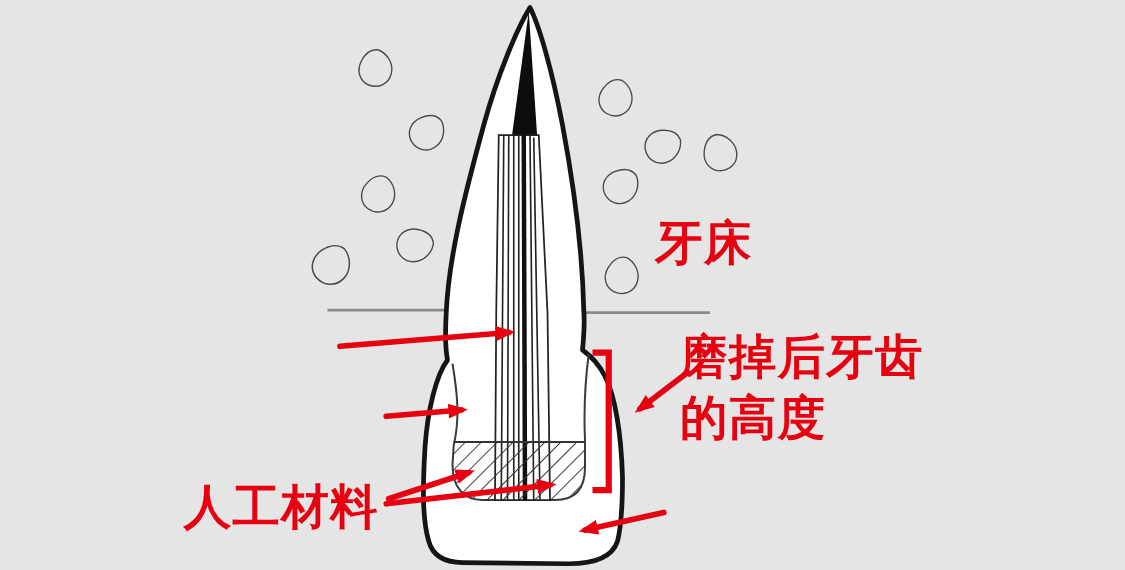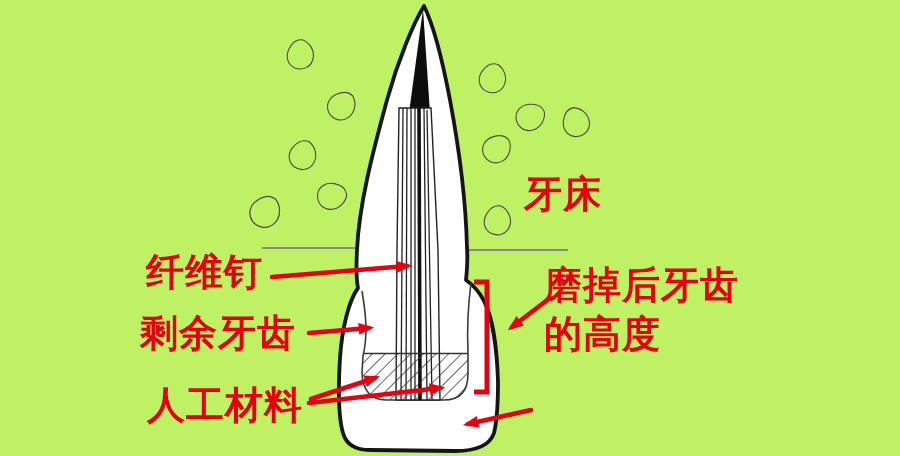--- a/index.html
+++ b/index.html
@@ -1,19 +1,19 @@
 <!DOCTYPE html>
 <html style="--accent: #e60010;"><head>
 <meta charset="utf-8">
 <style>
   html,body{margin:0;padding:0;background:#ffffff;}
   #stage{
     position:relative;
     width:900px;height:456px;
-    background:#bef264;
+    background:#e5e5e5;
     overflow:hidden;
     font-family:"DejaVu Sans","Liberation Sans",sans-serif;
   }
   #stage svg{position:absolute;left:0;top:0;}
   .lbl{
     position:absolute;
     color:var(--accent,#e60010);
     font-weight:bold;
     font-size:38px;
     letter-spacing:1px;
@@ -100,23 +100,21 @@
       <path d="M309,333 L369,328" marker-end="url(#ah)"></path>
       <path d="M311,399 L375,378" marker-end="url(#ah)"></path>
       <path d="M309,403 L440,388" marker-end="url(#ah)"></path>
       <path d="M550,298 L512,327" marker-end="url(#ah)"></path>
       <path d="M531,410 L468,424" marker-end="url(#ah)"></path>
     </g>
   </svg>
 
   <div class="lbl" style="left:524px;top:175px;">牙床</div>
 
-  <div class="lbl" style="left:146px;top:253px;">纤维钉</div>
 
-  <div class="lbl" style="left:140px;top:314px;">剩余牙齿</div>
 
   <div class="lbl" style="left:147px;top:386px;">人工材料</div>
 
   <div class="lbl two-line" style="left:544px;top:266px;">
     <span class="line">磨掉后牙齿</span>
     <span class="line">的高度</span>
   </div>
 
 
 </div>

